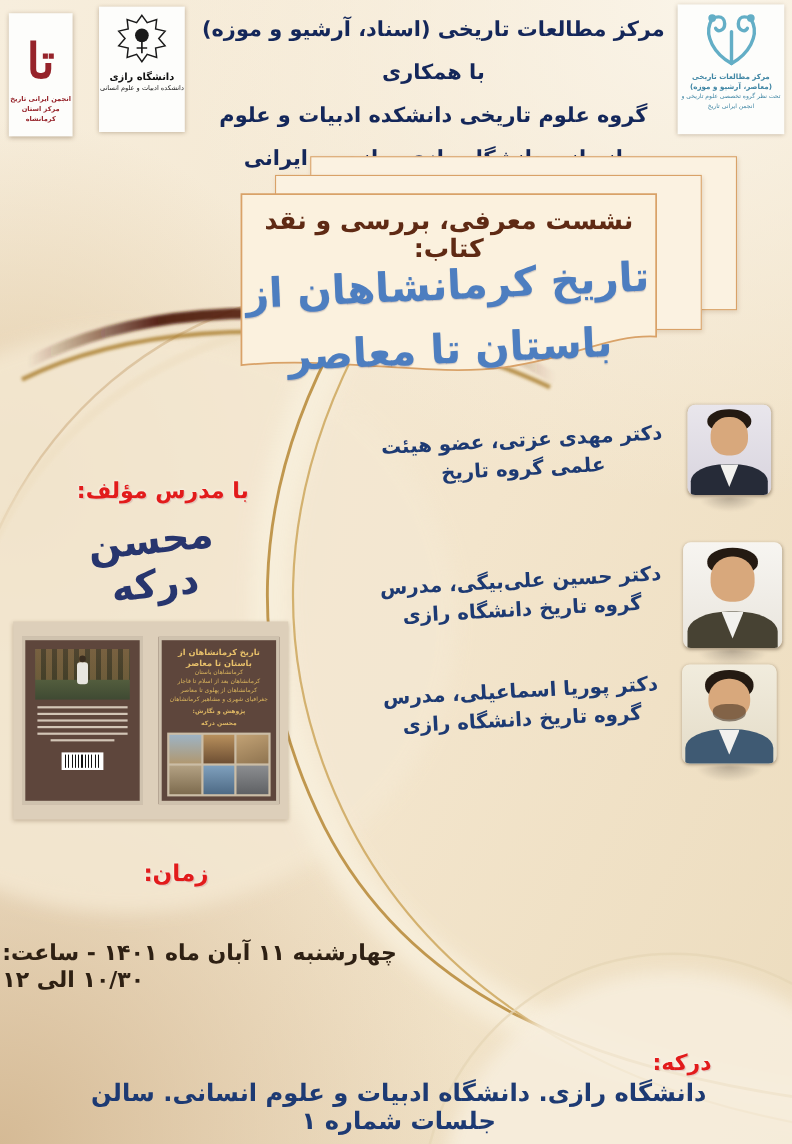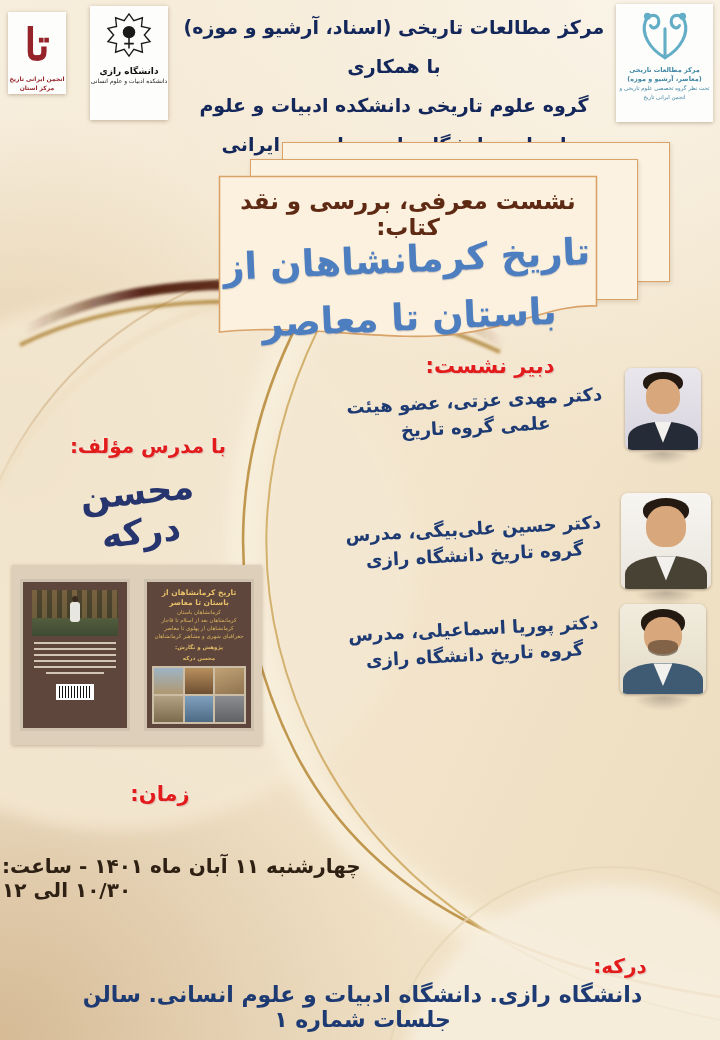--- a/index.html
+++ b/index.html
@@ -10,21 +10,21 @@
     background:
       radial-gradient(120% 80% at 88% 0%, #faf4e8 0%, rgba(250,244,232,0) 55%),
       radial-gradient(100% 70% at 0% 100%, #d5ba95 0%, rgba(213,186,149,0) 60%),
       radial-gradient(60% 45% at 2% 42%, #e3cda9 0%, rgba(227,205,169,0) 70%),
       linear-gradient(115deg, #f7eedd 0%, #f3e5cc 55%, #ecdcbe 100%);
   }
   svg.bg { position:absolute; inset:0; pointer-events:none; }
 
   
   .logo-card { position:absolute; background:#fdfdfb; box-shadow:0 1px 4px rgba(90,60,30,.35); text-align:center; overflow:hidden; }
-  .logo-assoc { left:8px; top:12px; width:58px; height:82px; padding-top:4px; }
+  .logo-assoc { left:8px; top:12px; width:58px; height:112px; padding-top:16px; }
   .assoc-glyph { font-family:"DejaVu Serif", serif; font-weight:bold; color:#96232a; font-size:44px; line-height:58px; }
   .assoc-line { color:#96232a; font-size:6px; font-weight:bold; line-height:9px; }
   .logo-univ { left:90px; top:6px; width:78px; height:114px; padding-top:6px; }
   .univ-line1 { color:#111; font-size:9px; font-weight:bold; line-height:12px; margin-top:3px;}
   .univ-line2 { color:#222; font-size:6px; line-height:8px; }
   .logo-center { left:616px; top:4px; width:97px; height:118px; padding-top:6px; }
   .center-line { color:#4187a5; font-size:6.5px; line-height:9px; font-weight:bold; }
   .center-line.small { font-size:5.5px; font-weight:normal; }
 
   
@@ -163,21 +163,20 @@
     <div class="tbox back1"></div>
     <div class="tfront">
       <svg viewBox="0 0 380 170">
         <path d="M1.5,1.5 L378.5,1.5 L378.5,131 C 336,129 305,150 240,159 C 172,168 84,148 1.5,157 Z" fill="#fbf1de" stroke="#d9a268" stroke-width="1.6"></path>
       </svg>
       <div class="kicker">نشست معرفی، بررسی و نقد کتاب:</div>
       <div class="booktitle">تاریخ کرمانشاهان از باستان تا معاصر</div>
     </div>
   </div>
 
-  <div class="red-label" style="left:395px; top:354px; width:190px; font-size:21px;">دبیر نشست:</div>
 
   <div class="photo" style="left:625px; top:368px; width:76px; height:82px; background:linear-gradient(180deg,#e9e6ec,#d8d4de);">
     <div class="hair"></div>
     <div class="head"></div>
     <div class="body" style="background:#262b38;"></div>
   </div>
   <div class="photo-refl" style="left:625px; top:452px; width:76px; height:18px;"></div>
 
   <div class="cal-name" style="left:330px; top:388px; width:290px;">دکتر مهدی عزتی، عضو هیئت علمی گروه تاریخ</div>
 

